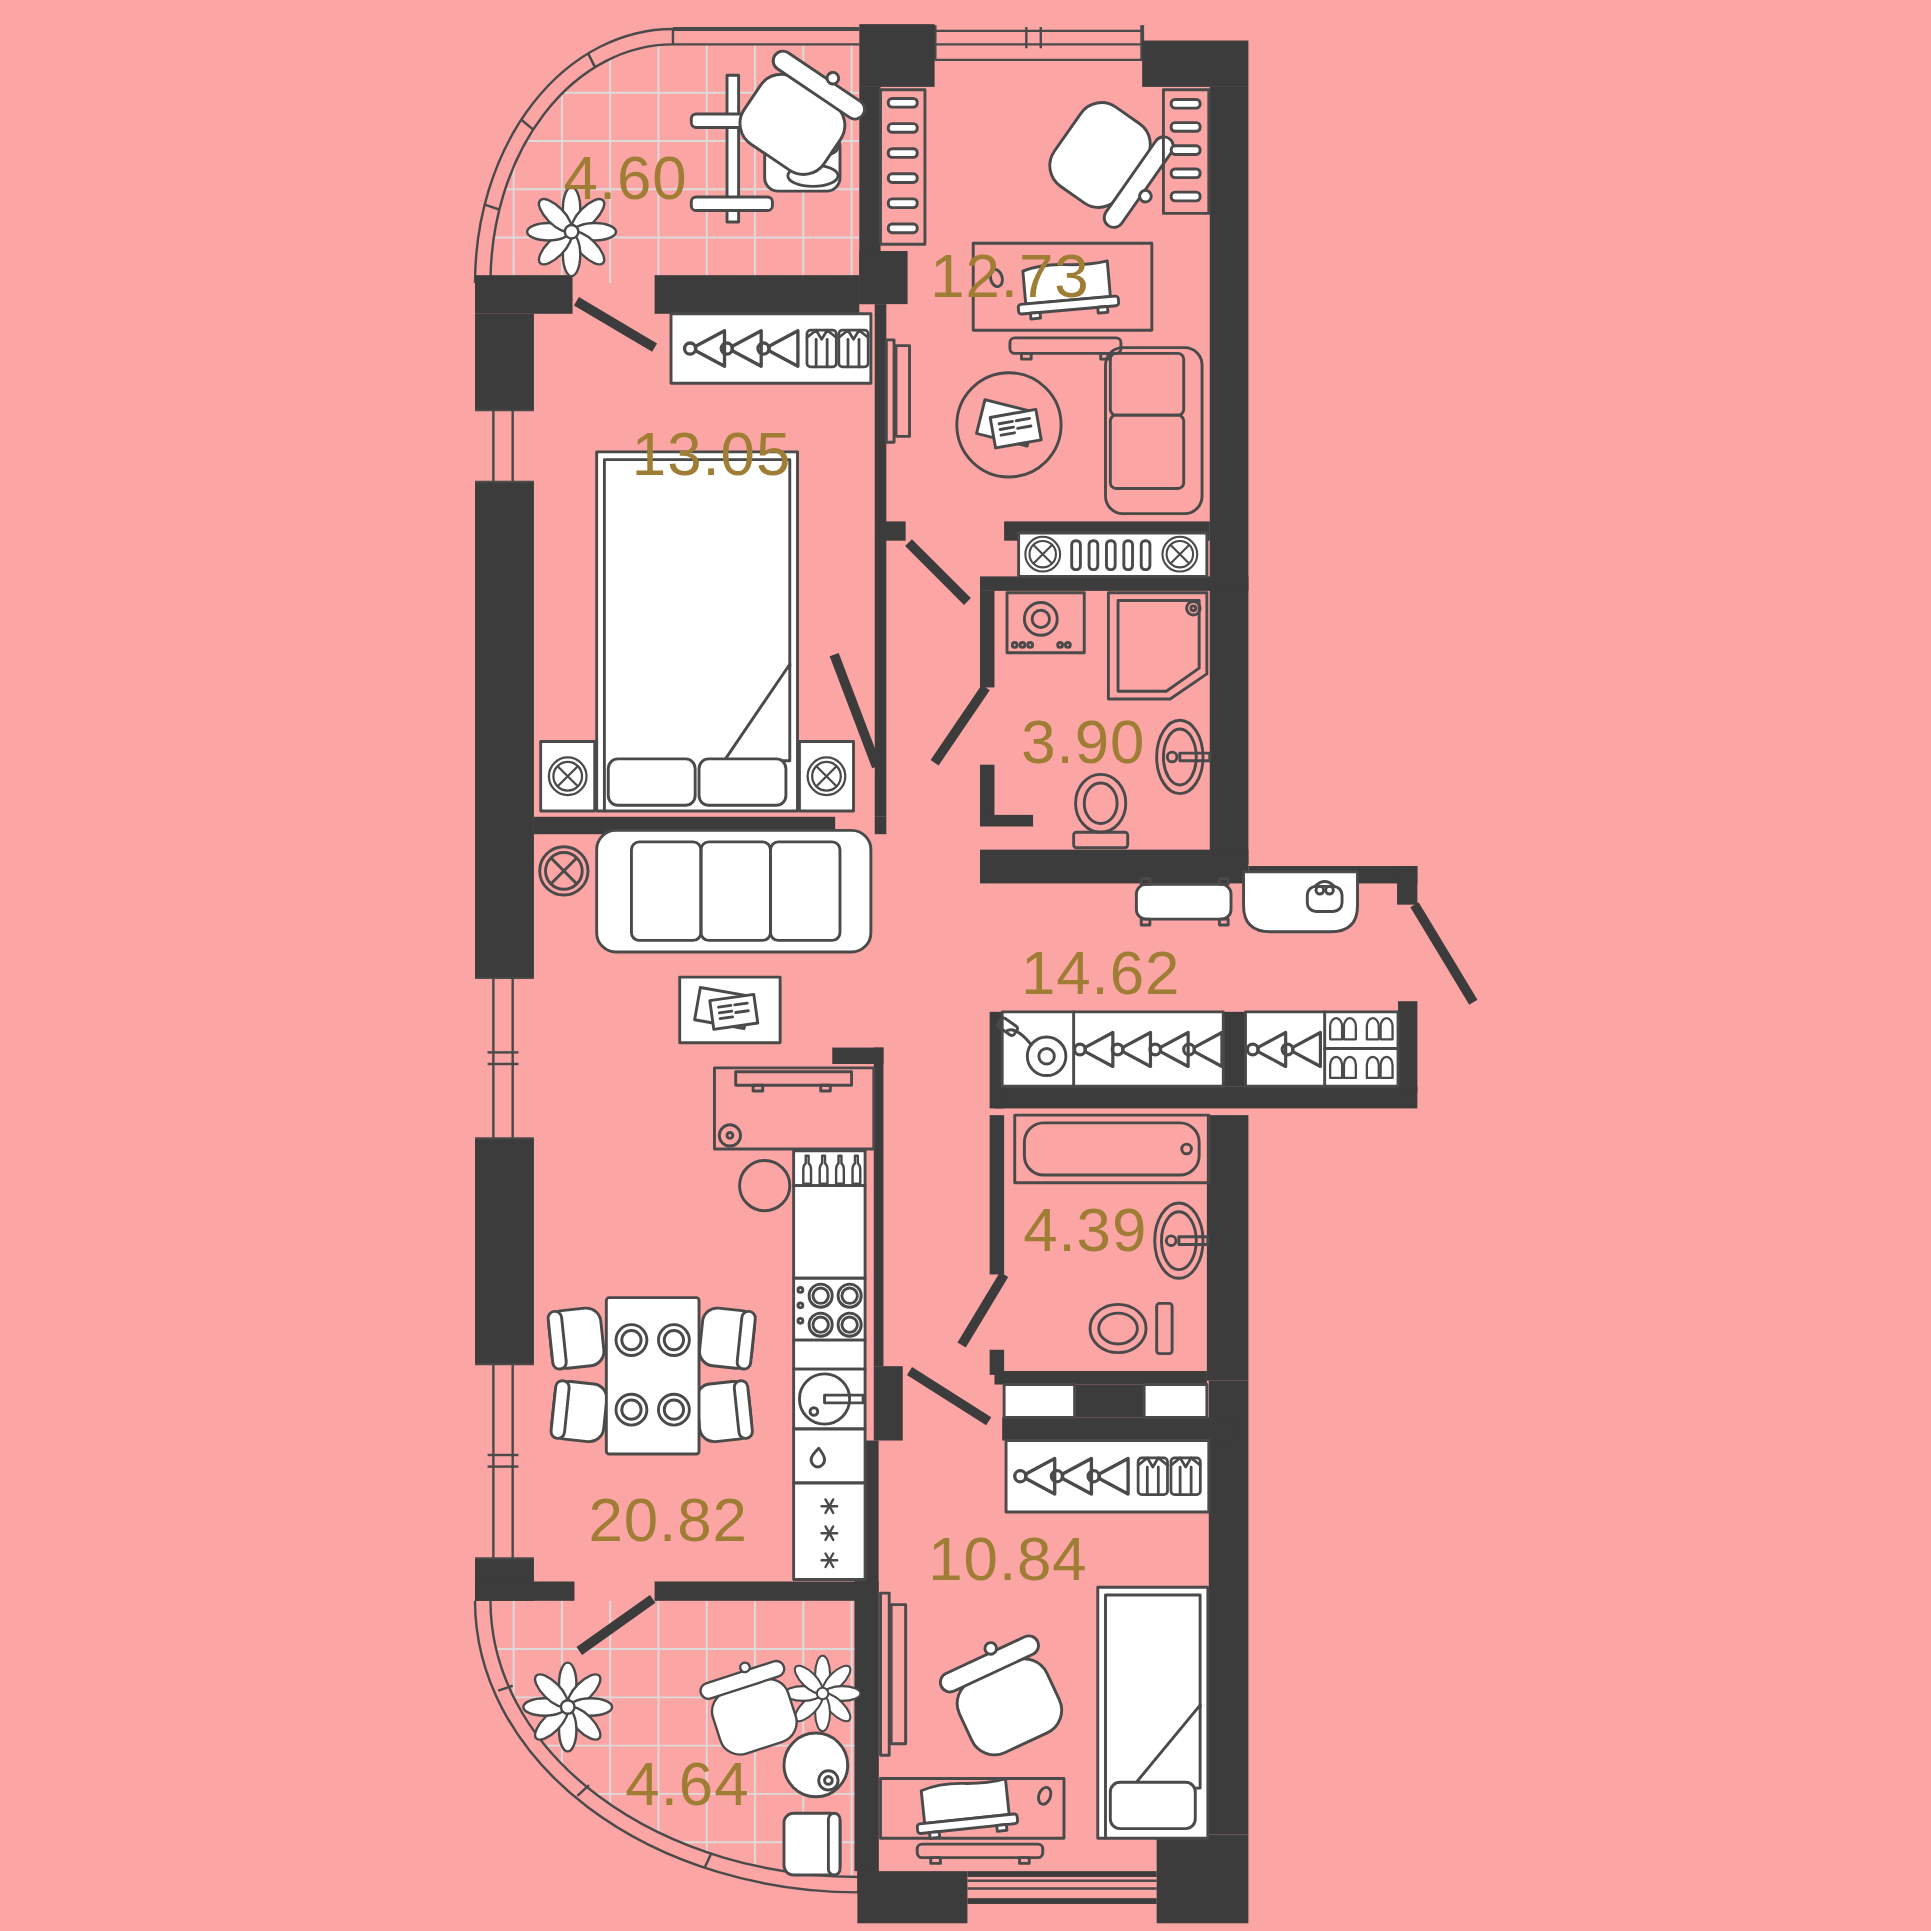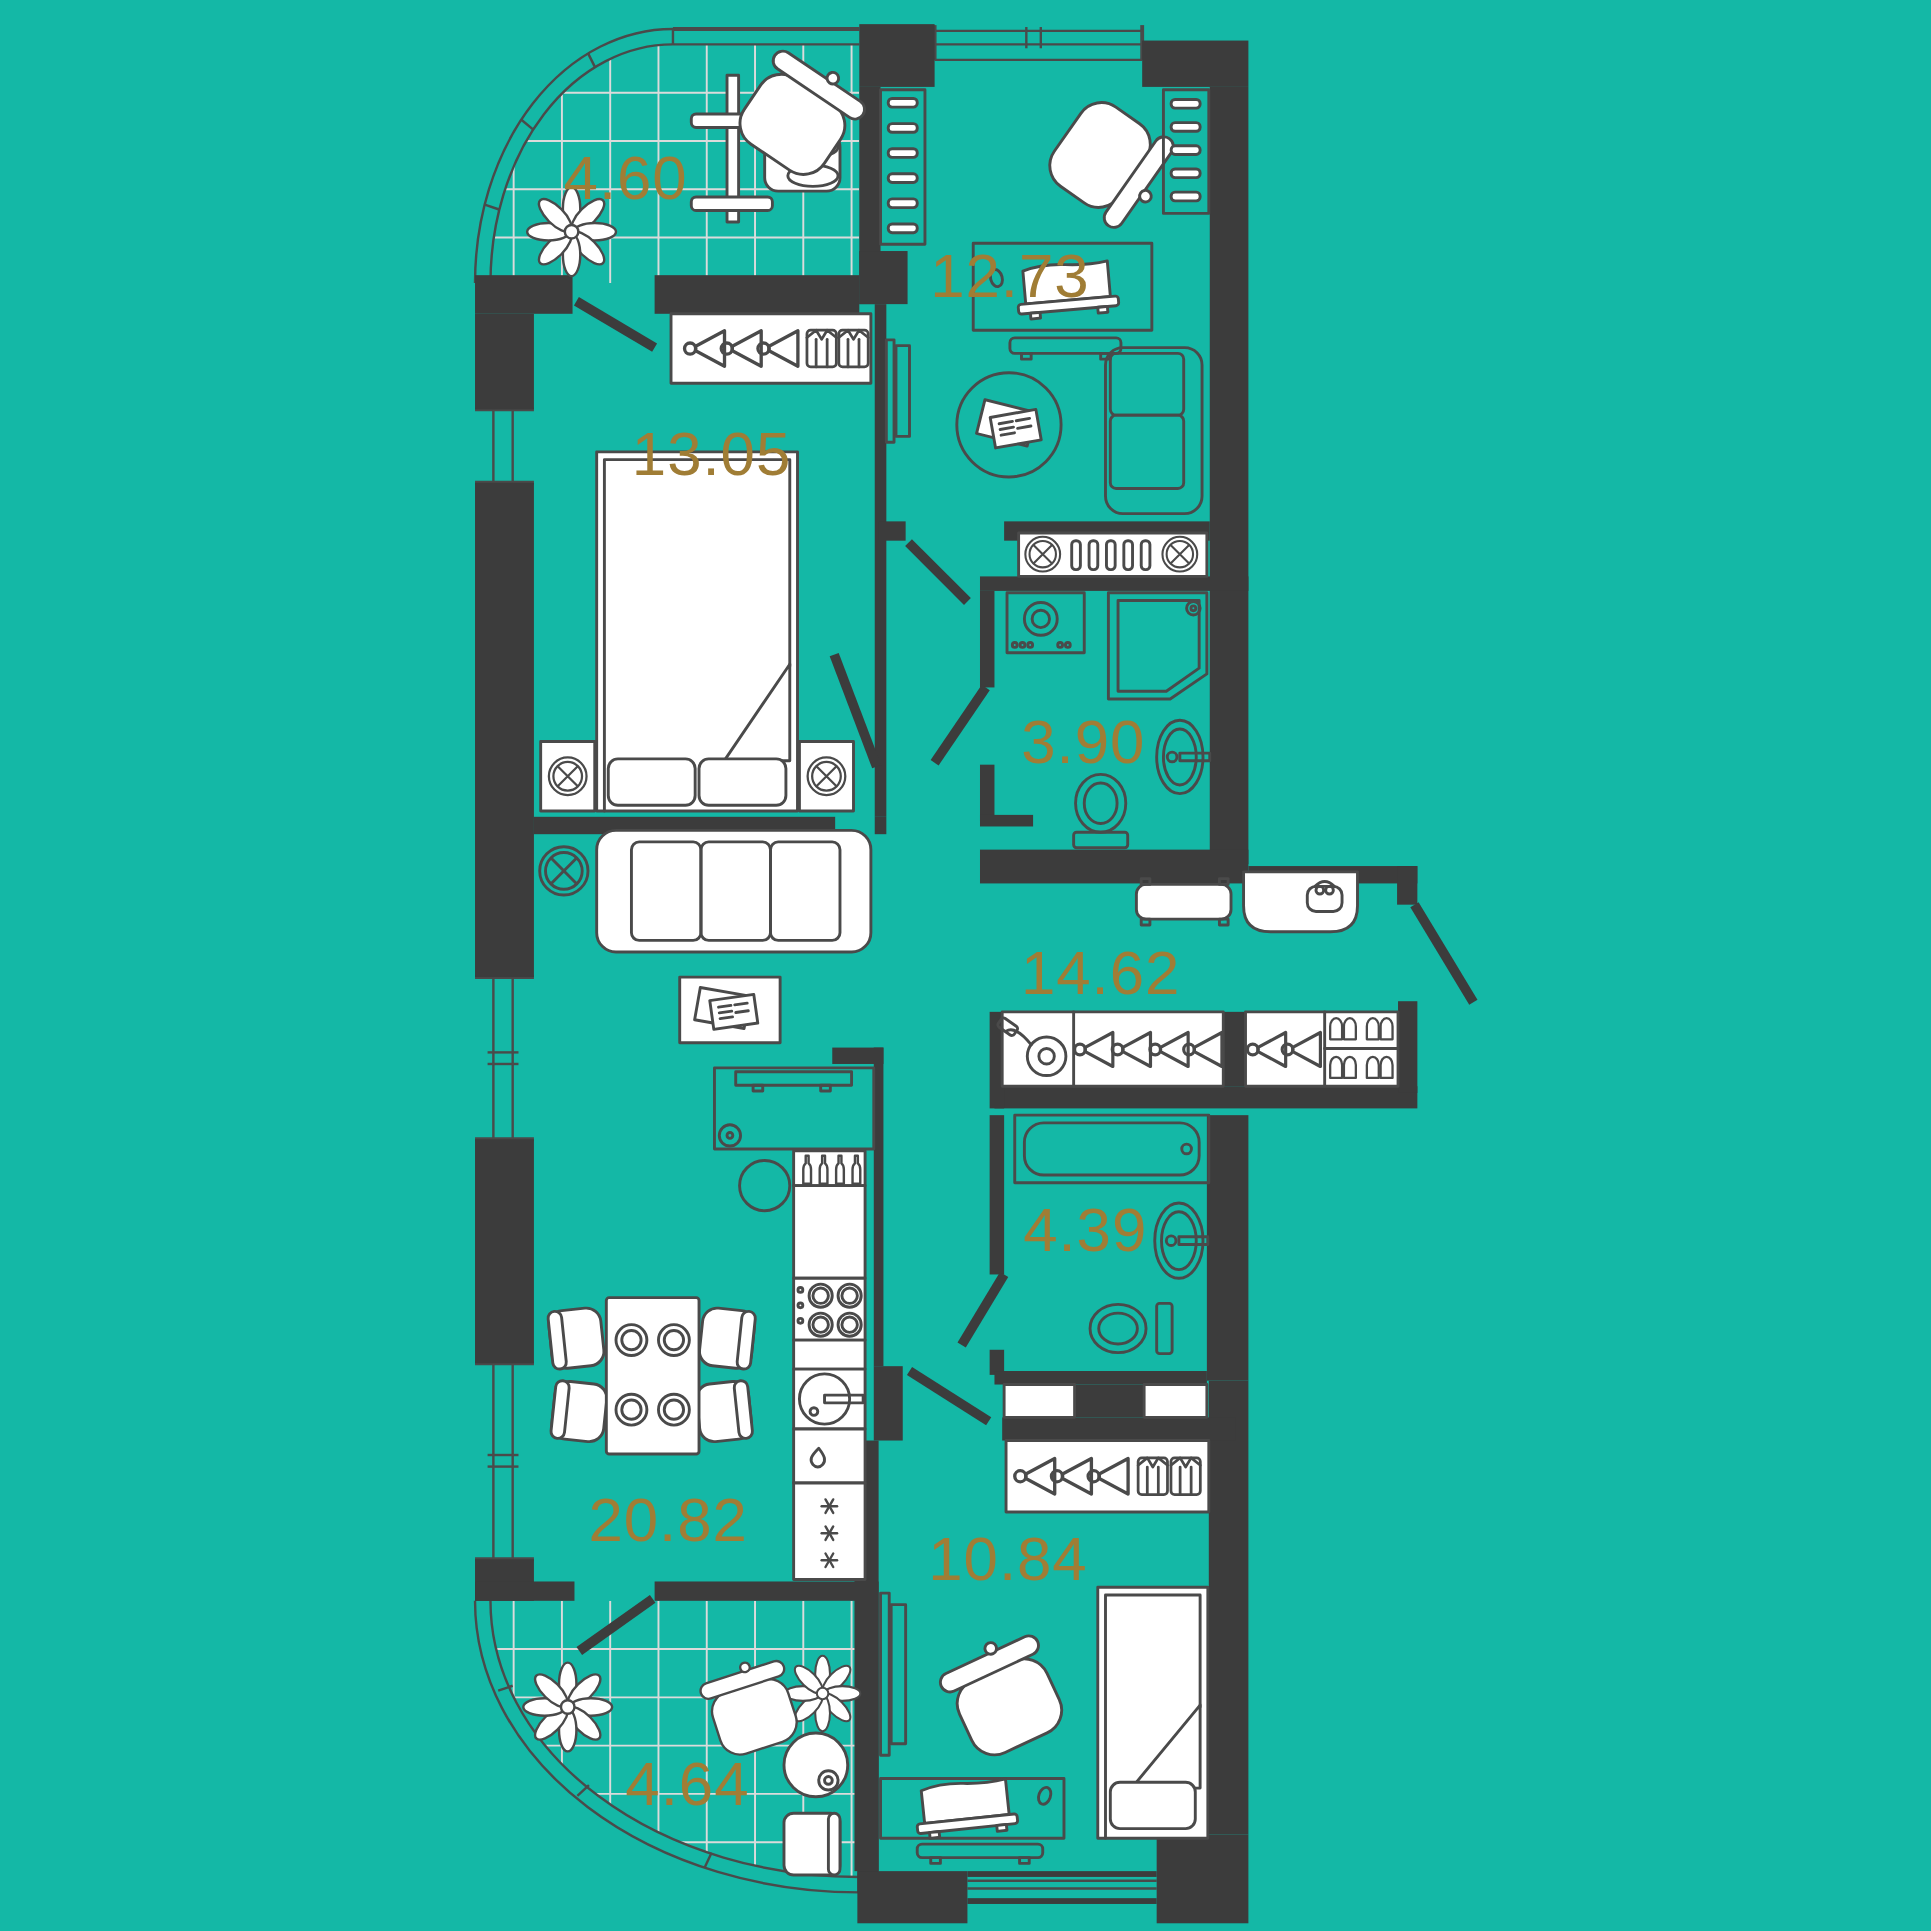--- a/index.html
+++ b/index.html
@@ -1,16 +1,16 @@
 <!DOCTYPE html>
 <html><head>
 <meta charset="utf-8">
 <style>
   html,body{margin:0;padding:0;background:#ffffff;}
-  .plan-page{position:relative;width:1931px;height:1931px;background:#14b8a6;overflow:hidden;}
+  .plan-page{position:relative;width:1931px;height:1931px;background:#fca5a5;overflow:hidden;}
   svg{position:absolute;inset:0;}
   .wall{fill:#3C3C3C;stroke:none;}
   .doorleaf{stroke:#3C3C3C;stroke-width:10;stroke-linecap:butt;}
   .fur{stroke:#4A4A4A;stroke-width:3;fill:none;stroke-linejoin:round;stroke-linecap:round;}
   .furw{fill:#ffffff;}
   .glz{stroke:#4A4A4A;stroke-width:2.5;fill:none;}
   .glzcap{stroke:#4A4A4A;stroke-width:4;fill:none;}
   .tile{stroke:#DBDBDB;stroke-width:2;fill:none;}
   .arealabel{font-family:"Liberation Sans","DejaVu Sans",sans-serif;font-size:64px;letter-spacing:1px;fill:#A07D35;text-anchor:middle;}
 </style>

